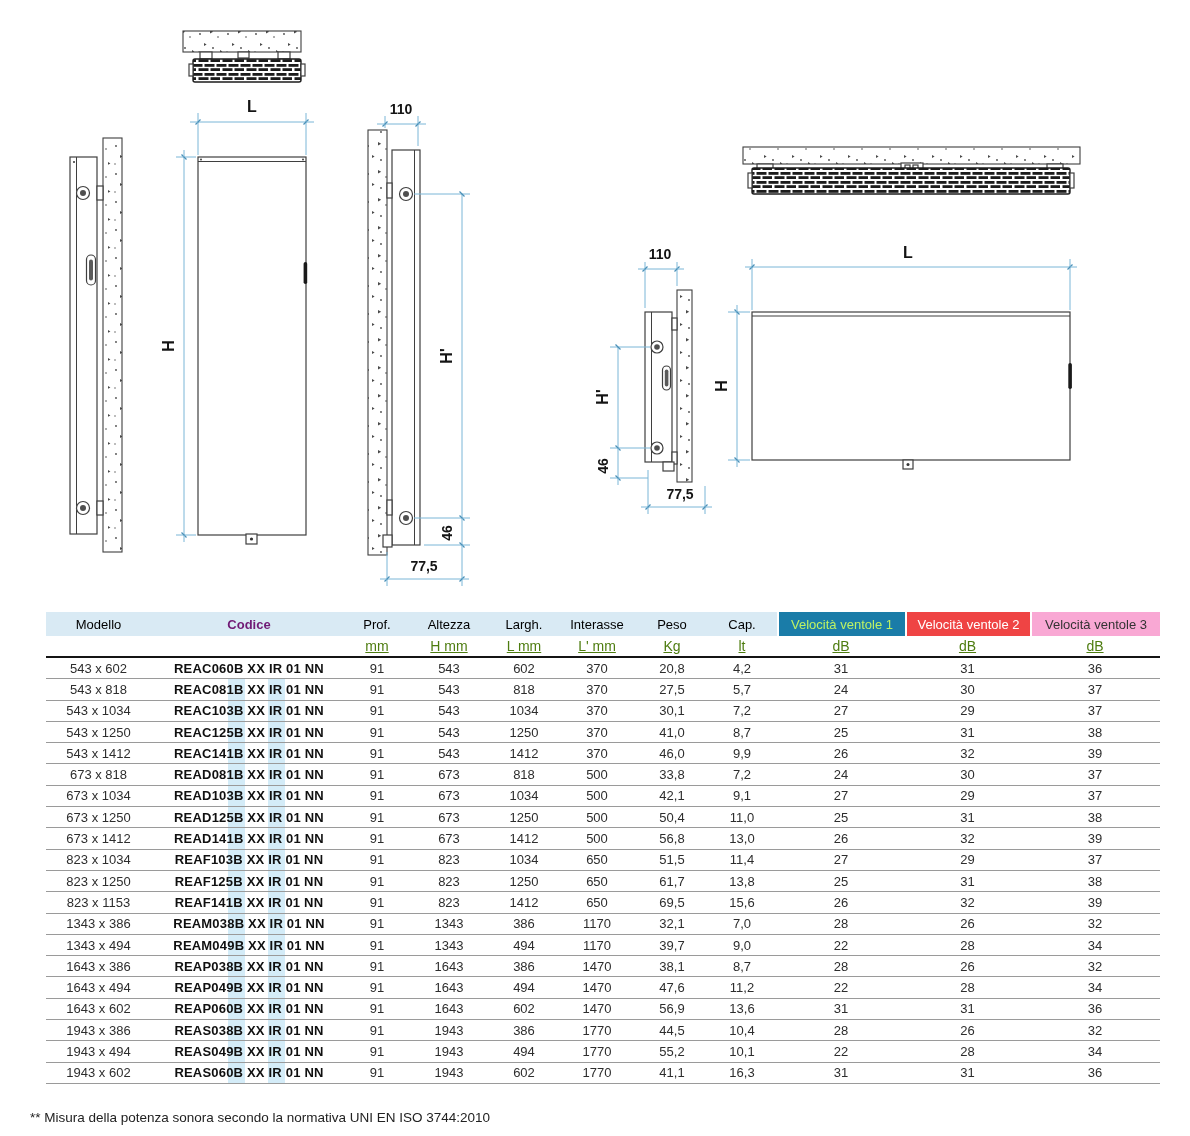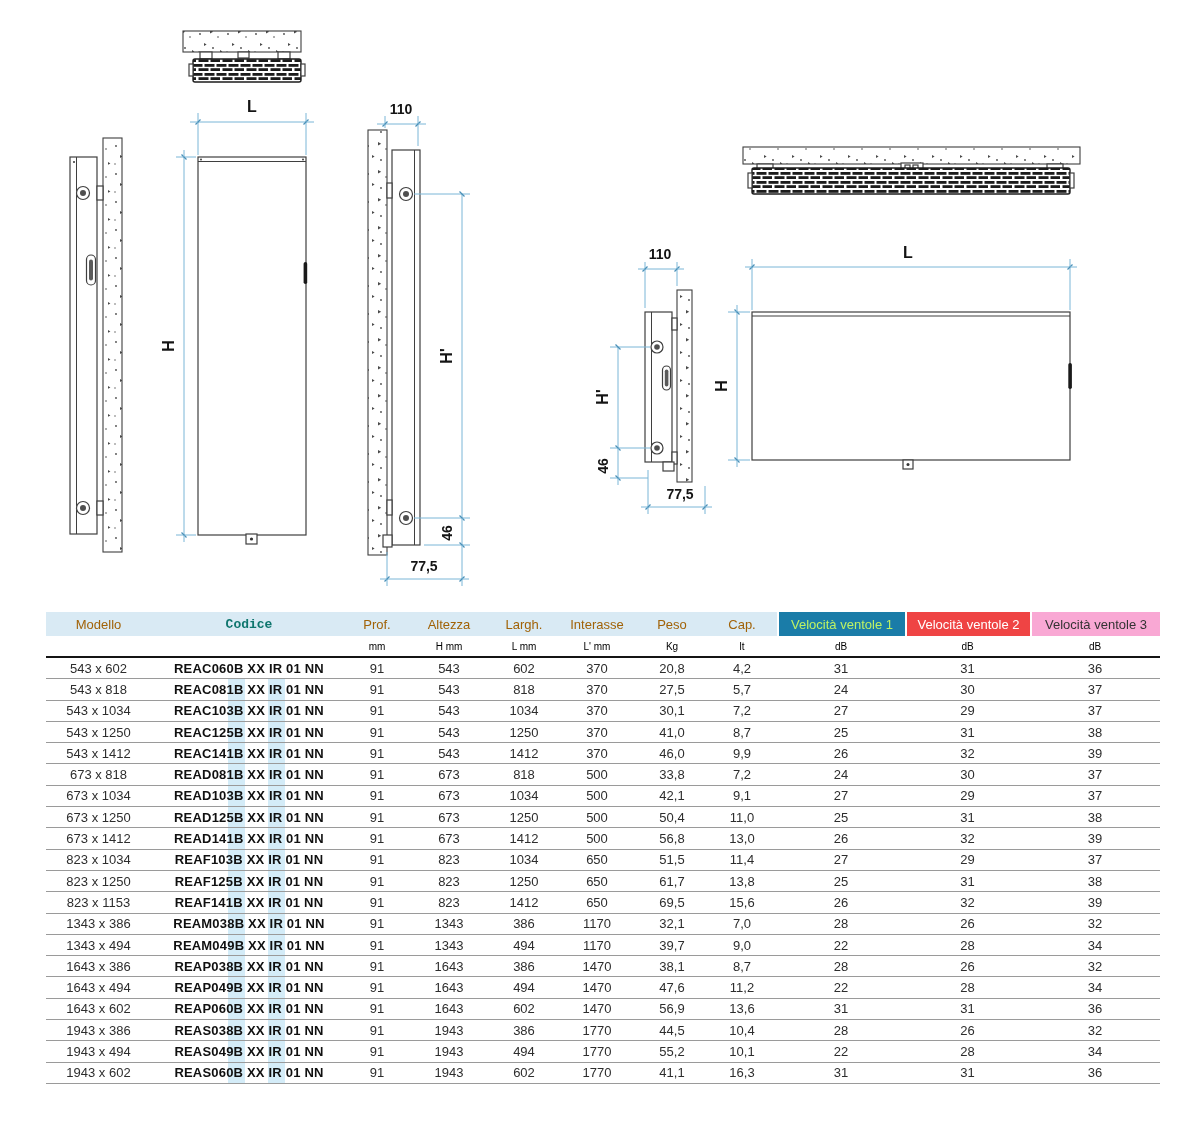--- a/index.html
+++ b/index.html
@@ -14,27 +14,27 @@
   .dimlabel.big{font-size:16px;}
 
   
   .spec-table{position:absolute;left:46px;top:612px;width:1114px;}
   .grid-row{display:grid;grid-template-columns:105px 196px 60px 84px 66px 80px 70px 70px 128px 125px 130px;}
   .banner-row{display:flex;height:20px;margin-bottom:1px;}
   .banner-spacer{width:731px;}
   .banner{width:383px;background:#cfe6f2;font-weight:700;font-size:13px;color:#111;
           display:flex;align-items:center;justify-content:center;}
   .header-row{height:24px;}
-  .hcell{display:flex;align-items:center;justify-content:center;font-size:13px;color:#a16207;background:#d9eaf4;}
-  .hcell.c1{font-weight:700;color:#0f766e;font-family:Liberation Mono, monospace;}
+  .hcell{display:flex;align-items:center;justify-content:center;font-size:13px;color:#000000;background:#d9eaf4;}
+  .hcell.c1{font-weight:700;color:#701a75;}
   .hcell.c8{background:#1a7ca8;color:#bef264;border-left:2px solid #fff;}
   .hcell.c9{background:#ef4444;color:#fff;border-left:2px solid #fff;}
   .hcell.c10{background:#f9a8d4;color:#333;border-left:2px solid #fff;}
   .units-row{height:20px;border-bottom:2px solid #141414;}
-  .ucell{display:flex;align-items:center;justify-content:center;font-size:10px;color:#000000;}
+  .ucell{display:flex;align-items:center;justify-content:center;font-size:14px;color:#4d7c0f;text-decoration:underline;}
   .tbody{position:relative;z-index:1;}
   .trow{height:21.3px;border-bottom:1px solid #9a9a9a;box-sizing:border-box;background:transparent;}
   .tcell{display:flex;align-items:center;justify-content:center;font-size:13px;color:#2d2d2d;}
   .tcell.c1{font-weight:700;color:#101010;letter-spacing:.2px;}
   .stripe{position:absolute;top:67px;bottom:0;width:17px;background:rgba(176,220,242,.55);z-index:0;}
   .stripe.s1{left:182px;}
   .stripe.s2{left:222px;}
   .footnote{position:absolute;left:30px;top:1110px;font-size:13.5px;color:#222;}
 </style>
 </head>
@@ -525,13 +525,14 @@
           <div class="tcell c5">1770</div>
           <div class="tcell c6">41,1</div>
           <div class="tcell c7">16,3</div>
           <div class="tcell c8">31</div>
           <div class="tcell c9">31</div>
           <div class="tcell c10">36</div>
         </div>
       </div>
   </div>
 
+  <div class="footnote">** Misura della potenza sonora secondo la normativa UNI EN ISO 3744:2010</div>
 </div>
 
 </body></html>

